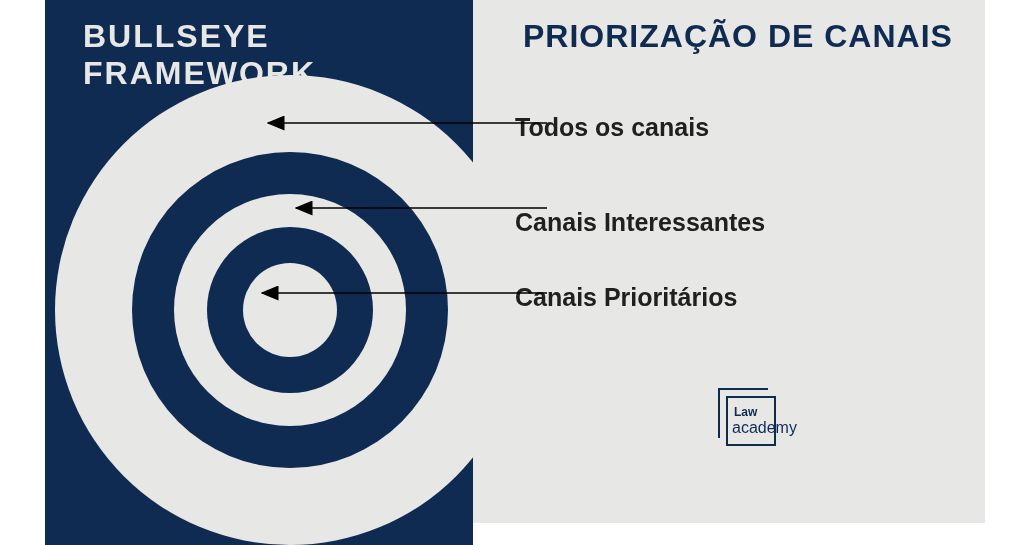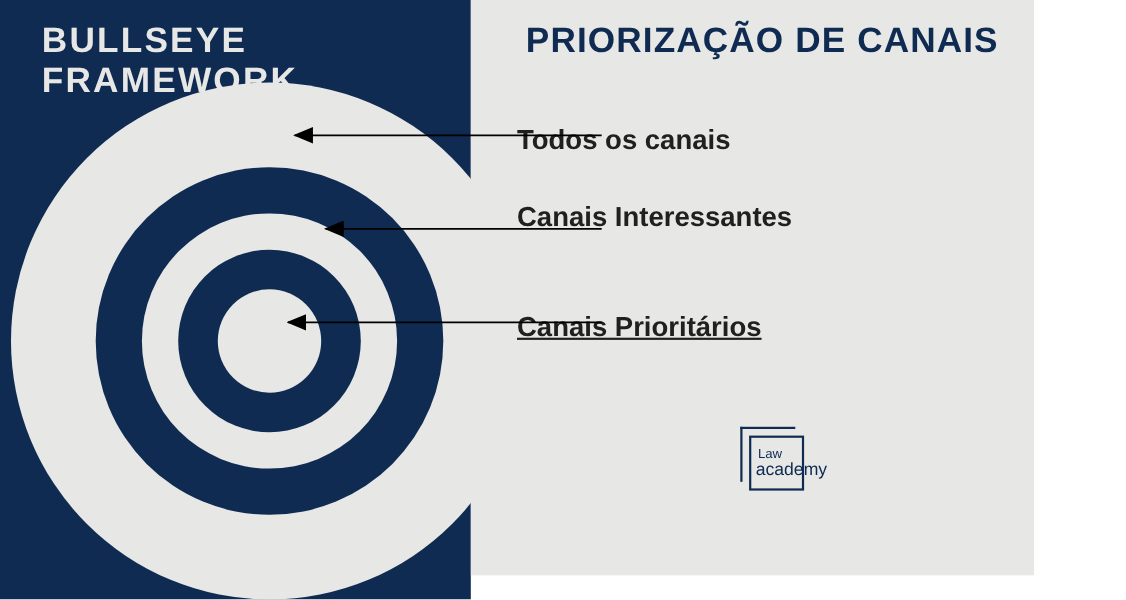--- a/index.html
+++ b/index.html
@@ -9,20 +9,21 @@
     display: flex;
     font-family: Arial, Helvetica, sans-serif;
     overflow: hidden;
     position: relative;
   }
   .left-panel {
     width: 428px;
     height: 545px;
     background: #0f2b52;
     position: relative;
+    margin-left: 45px;
   }
   .right-panel {
     width: 512px;
     height: 523px;
     background: #e7e7e6;
     position: relative;
   }
   .left-title {
     position: absolute;
     top: 18px;
@@ -79,22 +80,22 @@
     top: 188px; left: 188px;
     background: #e7e7e6;
   }
   .label {
     position: absolute;
     font-size: 25px;
     font-weight: 700;
     color: #202020;
   }
   .label-1 { top: 113px; left: 42px; }
-  .label-2 { top: 183px; left: 42px; }
-  .label-3 { top: 283px; left: 42px; text-decoration: underline; }
+  .label-2 { top: 208px; left: 42px; }
+  .label-3 { top: 283px; left: 42px; }
   .arrows {
     position: absolute;
     top: 0; left: 0;
     pointer-events: none;
   }
   .logo {
     position: absolute;
     bottom: 75px;
     left: 245px;
     width: 70px;
@@ -114,21 +115,21 @@
     top: 8px; left: 8px;
     width: 50px; height: 50px;
   }
   .logo-text {
     position: absolute;
     top: 18px; left: 16px;
     font-size: 12px;
     line-height: 1.1;
     color: #0f2b52;
   }
-  .logo-text .law { font-weight: 400; }
+  .logo-text .law { font-weight: 700; }
   .logo-text .academy { font-weight: 400; font-size: 16px; position: relative; left: -2px;}
 </style>
 </head>
 <body>
 
 <div class="left-panel">
   <div class="left-title">BULLSEYE FRAMEWORK</div>
   <div class="bullseye">
     <div class="ring ring-outer"></div>
     <div class="ring ring-gap1"></div>

